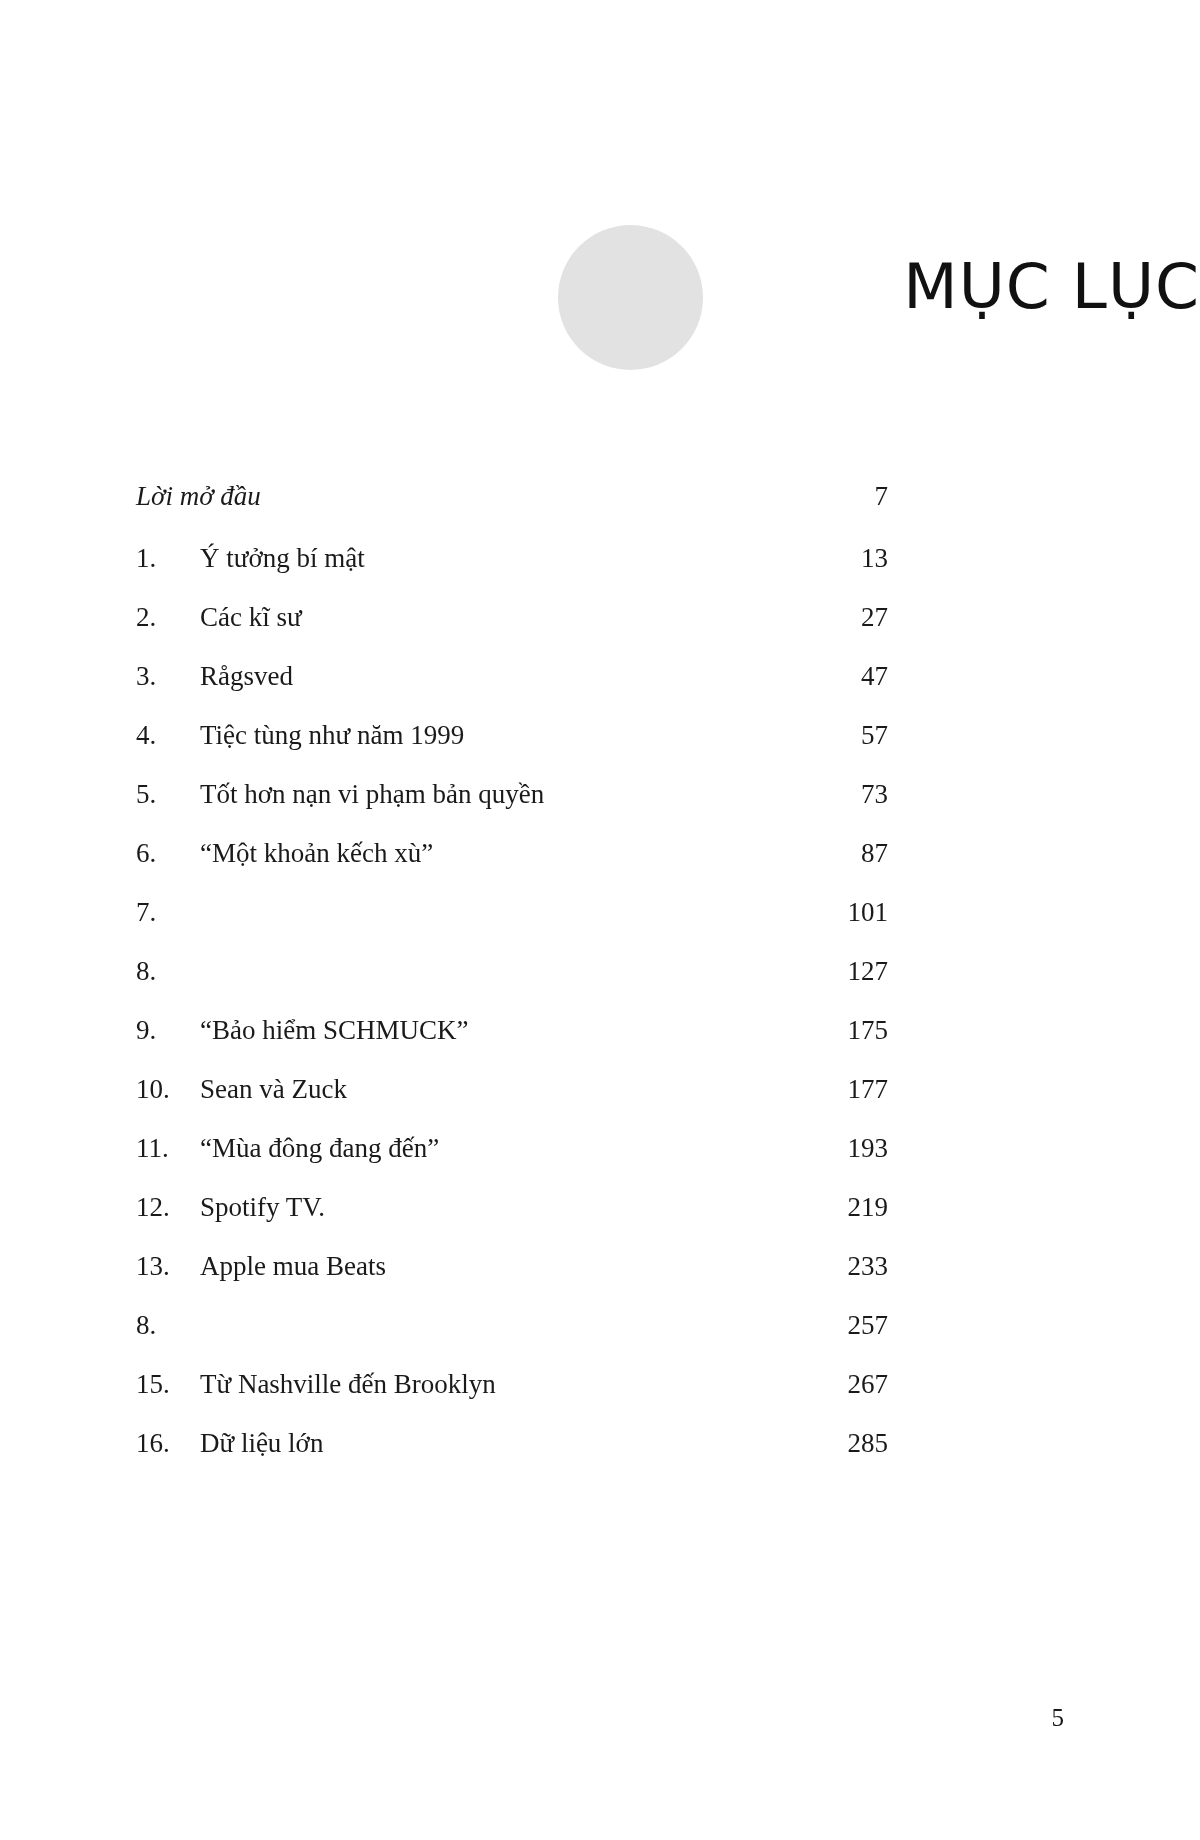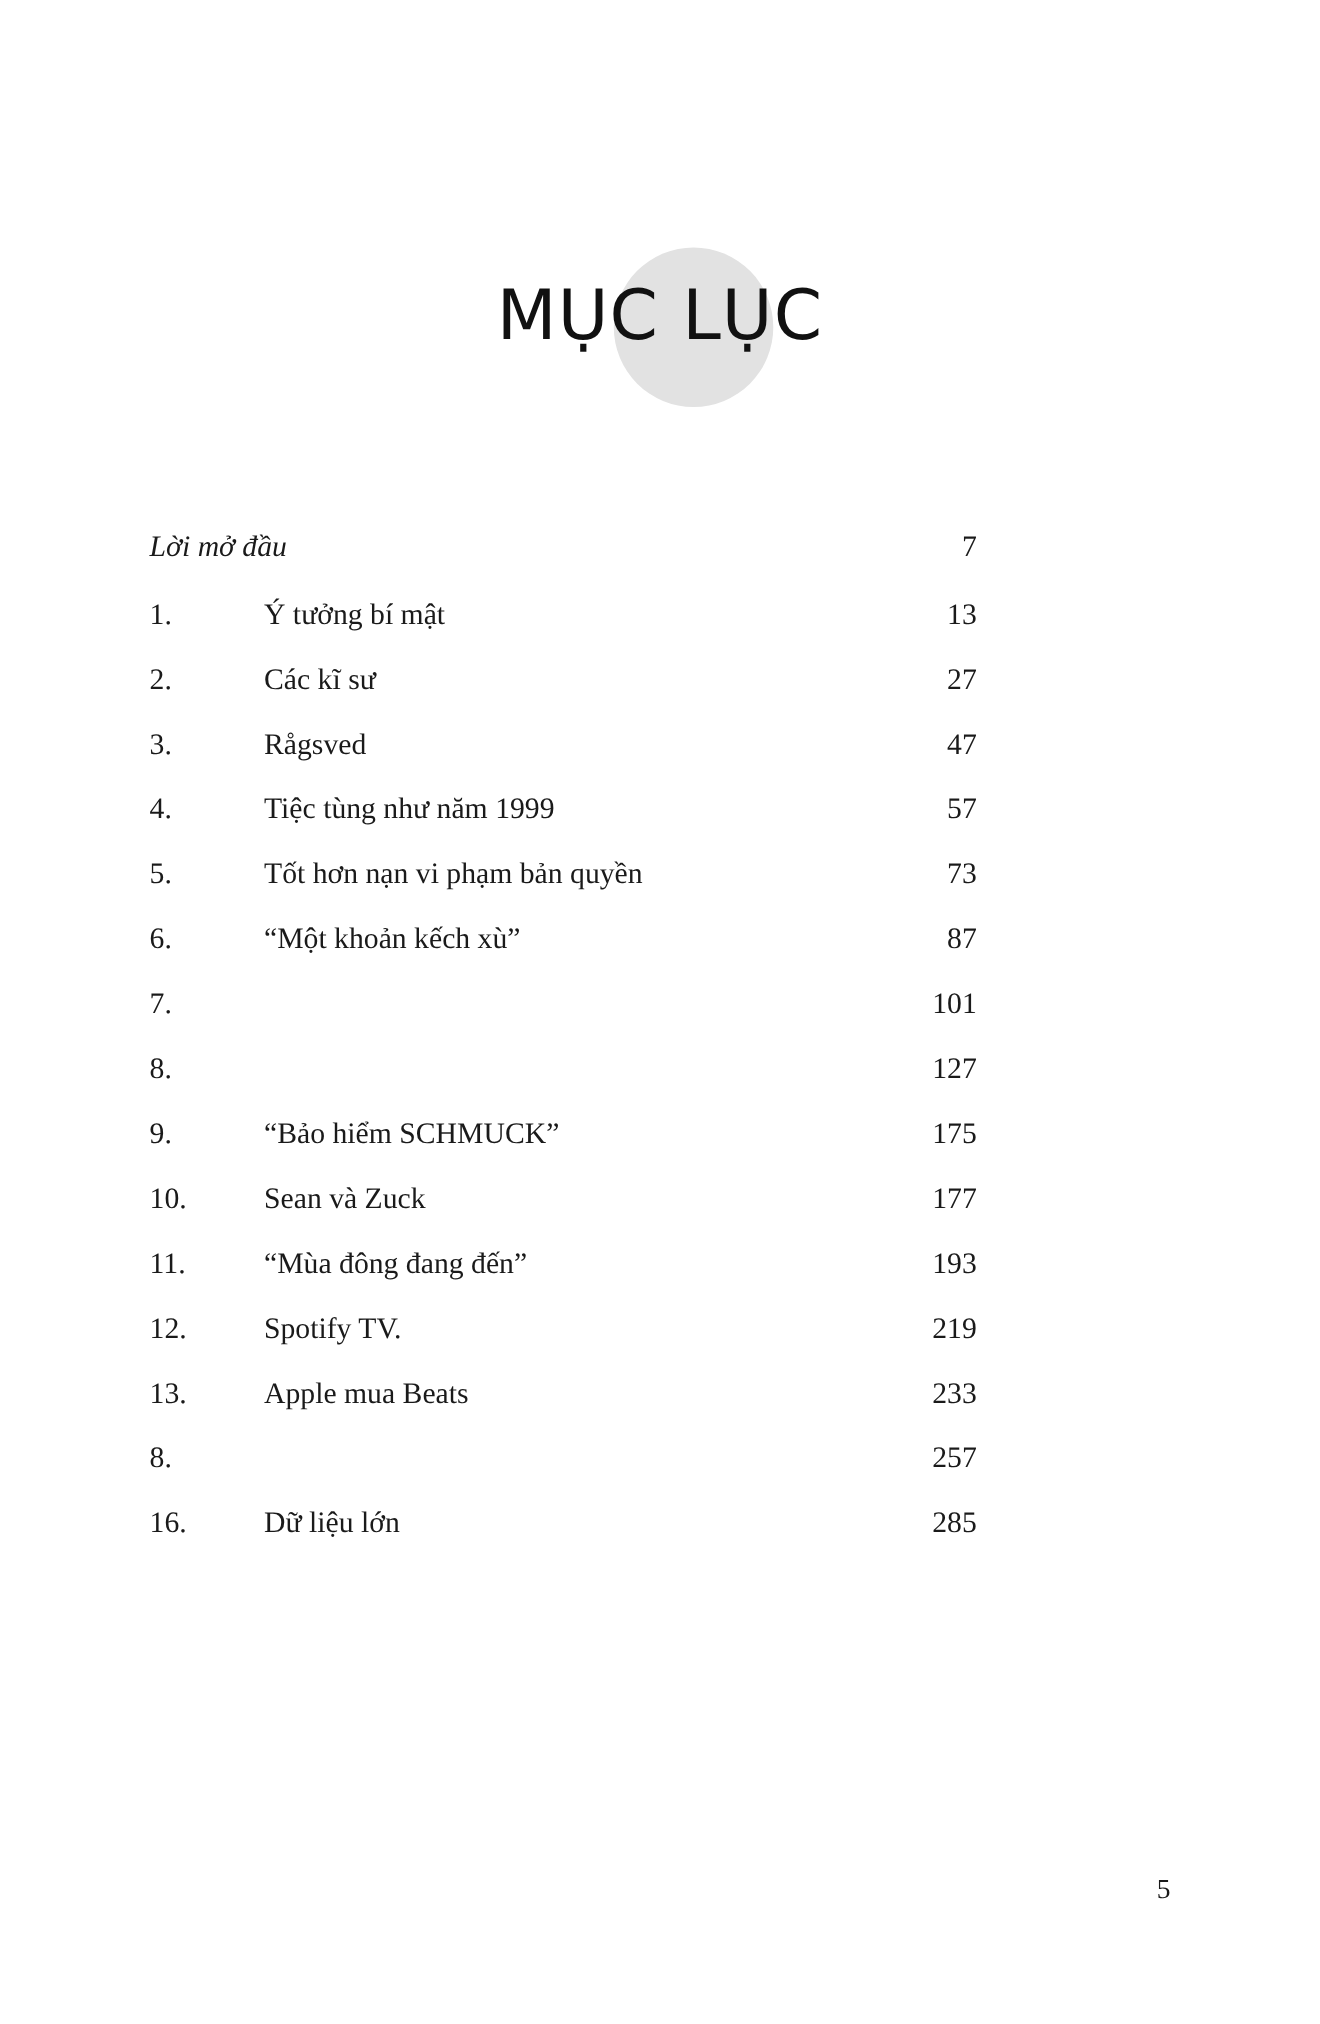--- a/index.html
+++ b/index.html
@@ -37,21 +37,21 @@
     width: 145px;
     height: 145px;
     border-radius: 50%;
     background: #e2e2e2;
   }
   .title-text {
     position: absolute;
     left: 0;
     top: 30px;
     width: 1200px;
-    text-align: center;
+    text-align: right;
     font-family: "DejaVu Sans", sans-serif;
     font-size: 63px;
     letter-spacing: 1px;
     color: #111111;
     font-weight: 400;
     line-height: 1;
   }
 
   
   .toc {
@@ -60,21 +60,20 @@
     top: 465px;
     width: 752px;
   }
   .toc-row {
     display: flex;
     align-items: baseline;
     height: 59px;
     font-size: 27px;
     line-height: 59px;
     white-space: nowrap;
-    gap: 40px;
   }
   .toc-row .num {
     width: 64px;
     flex: 0 0 64px;
     text-align: left;
     font-size: 27px;
   }
   .toc-row .label {
     flex: 0 0 auto;
     padding-right: 12px;
@@ -210,20 +209,26 @@
         <span class="label">Apple mua Beats</span>
         <span class="leader">. . . . . . . . . . . . . . . . . . . . . . . . . . . . . . . . . . . . . . . . . .</span>
         <span class="page-num">233</span>
       </div>
       <div class="toc-row">
         <span class="num">8.</span>
         <span class="leader">. . . . . . . . . . . . . . . . . . . . . . . . . . . . . . . . . . . . . . . . . .</span>
         <span class="page-num">257</span>
       </div>
       <div class="toc-row">
+        <span class="num">15.</span>
+        <span class="label">Từ Nashville đến Brooklyn</span>
+        <span class="leader">. . . . . . . . . . . . . . . . . . . . . . . . . . . . . . . . . . . . . . . . . .</span>
+        <span class="page-num">267</span>
+      </div>
+      <div class="toc-row">
         <span class="num">16.</span>
         <span class="label">Dữ liệu lớn</span>
         <span class="leader">. . . . . . . . . . . . . . . . . . . . . . . . . . . . . . . . . . . . . . . . . .</span>
         <span class="page-num">285</span>
       </div>
     </div>
 
   <div class="folio">5</div>
 
 </div>

